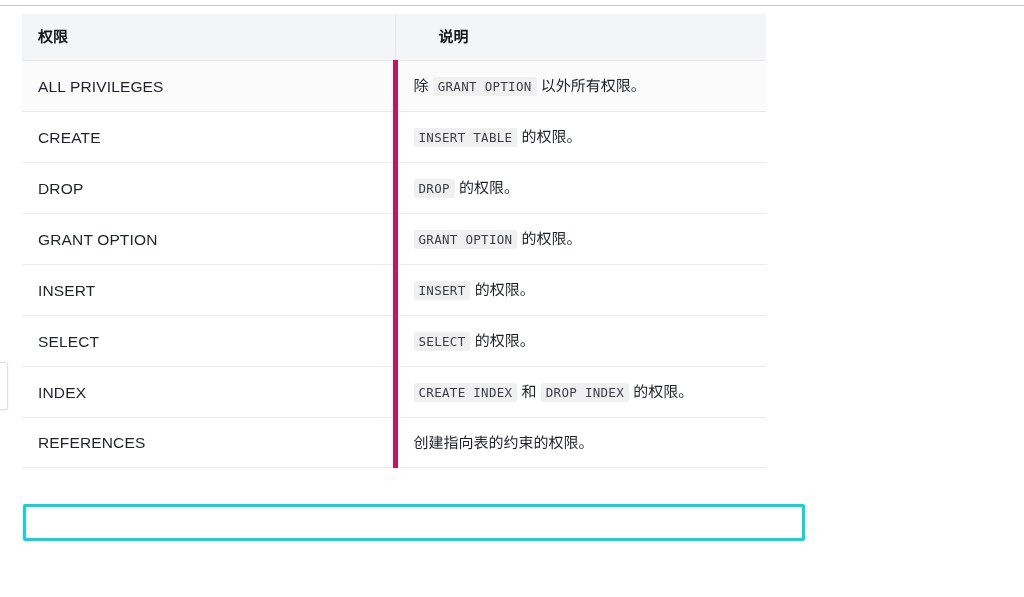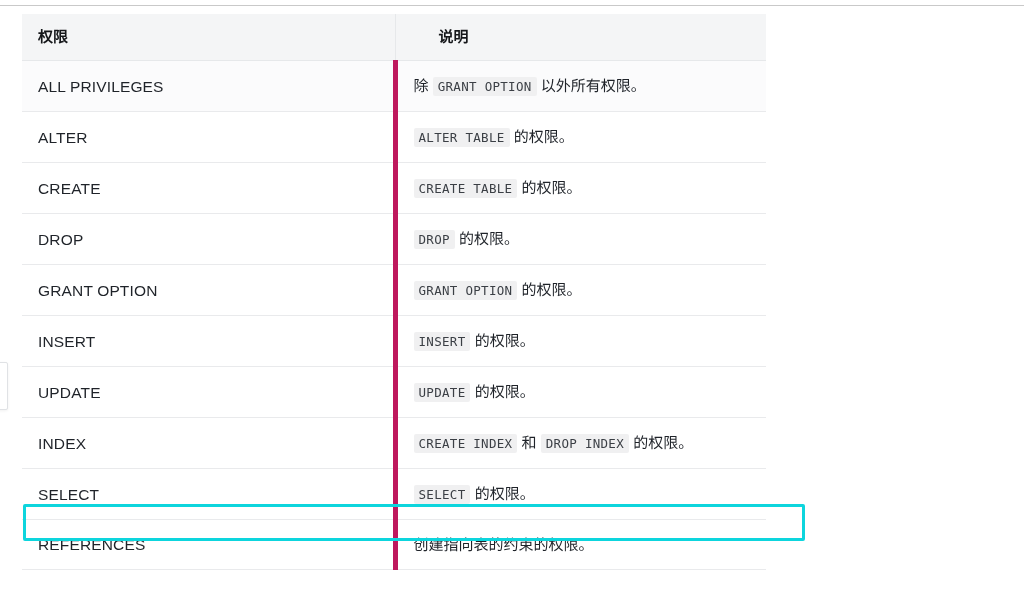--- a/index.html
+++ b/index.html
@@ -201,50 +201,42 @@
           <th>权限</th>
           <th>说明</th>
         </tr>
       </thead>
       <tbody id="table-body">
           <tr>
             <td><span class="perm-name">ALL PRIVILEGES</span></td>
             <td><span class="desc"><span>除 </span><code class="chip">GRANT OPTION</code><span> 以外所有权限。</span></span></td>
           </tr>
           <tr>
-            <td><span class="perm-name">ALTER</span></td>
-            <td><span class="desc"><code class="chip">ALTER TABLE</code><span> 的权限。</span></span></td>
-          </tr>
-          <tr>
             <td><span class="perm-name">CREATE</span></td>
-            <td><span class="desc"><code class="chip">CREATE TABLE</code><span> 的权限。</span></span></td>
+            <td><span class="desc"><code class="chip">INSERT TABLE</code><span> 的权限。</span></span></td>
           </tr>
           <tr>
             <td><span class="perm-name">DROP</span></td>
             <td><span class="desc"><code class="chip">DROP</code><span> 的权限。</span></span></td>
           </tr>
           <tr>
             <td><span class="perm-name">GRANT OPTION</span></td>
             <td><span class="desc"><code class="chip">GRANT OPTION</code><span> 的权限。</span></span></td>
           </tr>
           <tr>
             <td><span class="perm-name">INSERT</span></td>
             <td><span class="desc"><code class="chip">INSERT</code><span> 的权限。</span></span></td>
           </tr>
           <tr>
-            <td><span class="perm-name">UPDATE</span></td>
-            <td><span class="desc"><code class="chip">UPDATE</code><span> 的权限。</span></span></td>
+            <td><span class="perm-name">SELECT</span></td>
+            <td><span class="desc"><code class="chip">SELECT</code><span> 的权限。</span></span></td>
           </tr>
           <tr>
             <td><span class="perm-name">INDEX</span></td>
             <td><span class="desc"><code class="chip">CREATE INDEX</code><span> 和 </span><code class="chip">DROP INDEX</code><span> 的权限。</span></span></td>
-          </tr>
-          <tr>
-            <td><span class="perm-name">SELECT</span></td>
-            <td><span class="desc"><code class="chip">SELECT</code><span> 的权限。</span></span></td>
           </tr>
           <tr>
             <td><span class="perm-name">REFERENCES</span></td>
             <td><span class="desc"><span>创建指向表的约束的权限。</span></span></td>
           </tr>
         </tbody>
     </table>
   </div>
 
   <div class="highlight-box"></div>

